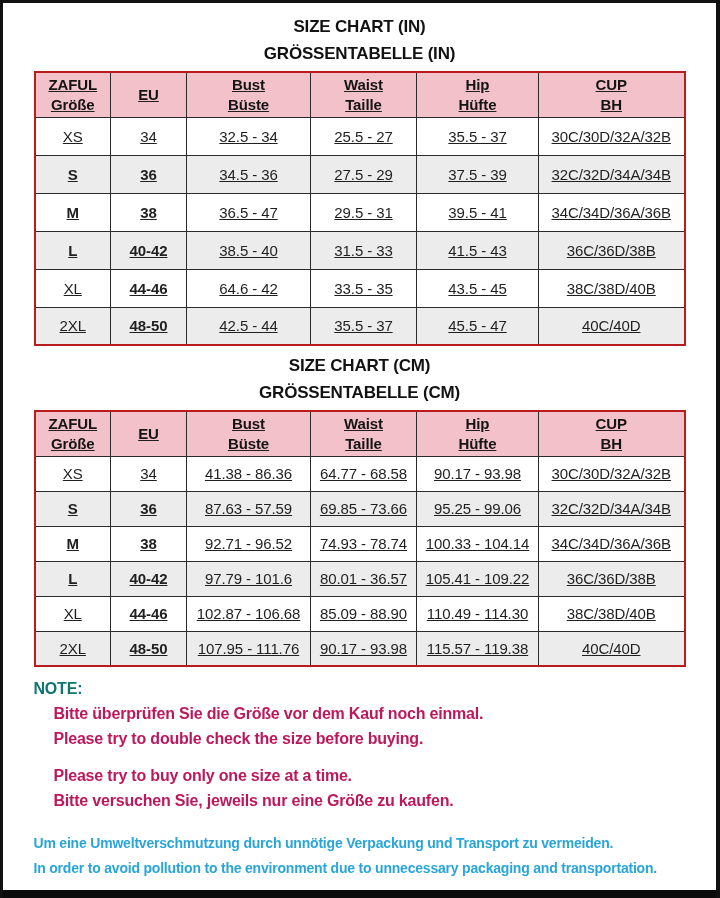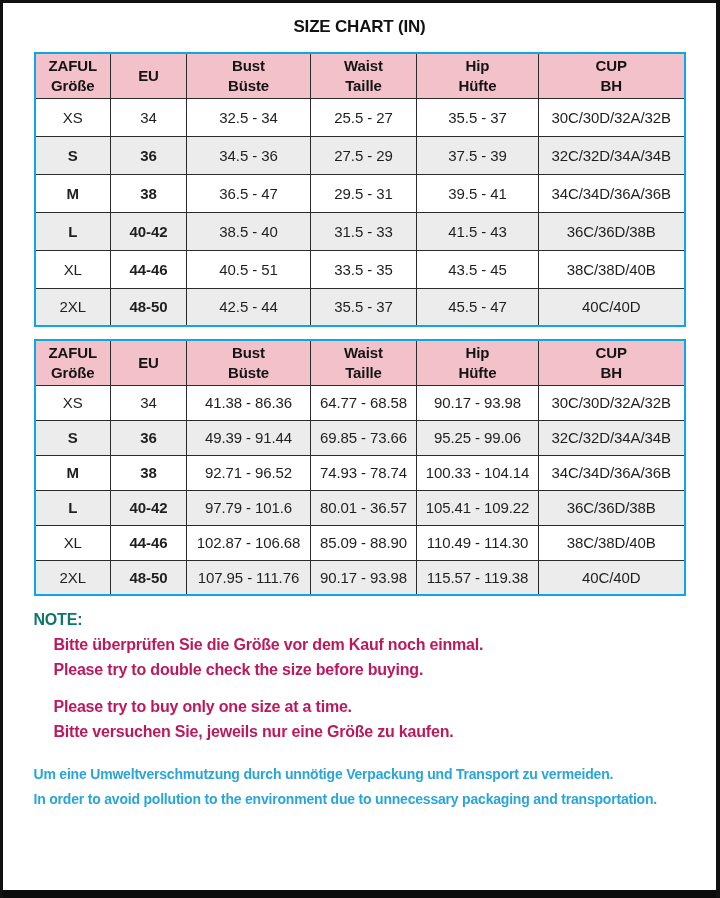--- a/index.html
+++ b/index.html
@@ -29,24 +29,25 @@
     font-size: 17px;
     font-weight: bold;
     line-height: 27px;
     letter-spacing: -0.2px;
     color: #121212;
   }
   .title-block-1 { margin-bottom: 0; }
   .title-block-2 { margin-top: 6px; }
   table.size-table {
     width: 650px;
-    margin: 12px auto;
+    margin: 4px auto;
     border-collapse: collapse;
     table-layout: fixed;
-    border: 2px solid #0ea5e9;
+    border: 2px solid #b91c1c;
+    text-decoration: underline;
   }
   table.size-table th, table.size-table td {
     border: 1px solid #2b2b2b;
     text-align: center;
     vertical-align: middle;
     font-size: 15px;
     letter-spacing: -0.1px;
     overflow: hidden;
     white-space: nowrap;
   }
@@ -91,20 +92,21 @@
     line-height: 25px;
   }
 </style>
 </head>
 <body>
 
 <div class="page">
 
   <div class="title-block-1">
     <div class="chart-title">SIZE CHART (IN)</div>
+    <div class="chart-title">GRÖSSENTABELLE (IN)</div>
   </div>
 
   <table class="size-table in-table">
     <colgroup>
       <col class="c-size">
         <col class="c-eu">
         <col class="c-bust">
         <col class="c-waist">
         <col class="c-hip">
         <col class="c-cup">
@@ -166,36 +168,40 @@
         <td class="b">L</td>
         <td class="b">40-42</td>
         <td>38.5 - 40</td>
         <td>31.5 - 33</td>
         <td>41.5 - 43</td>
         <td>36C/36D/38B</td>
       </tr>
       <tr>
         <td>XL</td>
         <td class="b">44-46</td>
-        <td>40.5 - 51</td>
+        <td>64.6 - 42</td>
         <td>33.5 - 35</td>
         <td>43.5 - 45</td>
         <td>38C/38D/40B</td>
       </tr>
       <tr class="alt">
         <td>2XL</td>
         <td class="b">48-50</td>
         <td>42.5 - 44</td>
         <td>35.5 - 37</td>
         <td>45.5 - 47</td>
         <td>40C/40D</td>
       </tr>
     </tbody>
   </table>
 
+  <div class="title-block-2">
+    <div class="chart-title">SIZE CHART (CM)</div>
+    <div class="chart-title">GRÖSSENTABELLE (CM)</div>
+  </div>
 
   <table class="size-table cm-table">
     <colgroup>
       <col class="c-size">
         <col class="c-eu">
         <col class="c-bust">
         <col class="c-waist">
         <col class="c-hip">
         <col class="c-cup">
     </colgroup>
@@ -232,21 +238,21 @@
         <td>XS</td>
         <td>34</td>
         <td>41.38 - 86.36</td>
         <td>64.77 - 68.58</td>
         <td>90.17 - 93.98</td>
         <td>30C/30D/32A/32B</td>
       </tr>
       <tr class="alt">
         <td class="b">S</td>
         <td class="b">36</td>
-        <td>49.39 - 91.44</td>
+        <td>87.63 - 57.59</td>
         <td>69.85 - 73.66</td>
         <td>95.25 - 99.06</td>
         <td>32C/32D/34A/34B</td>
       </tr>
       <tr>
         <td class="b">M</td>
         <td class="b">38</td>
         <td>92.71 - 96.52</td>
         <td>74.93 - 78.74</td>
         <td>100.33 - 104.14</td>

